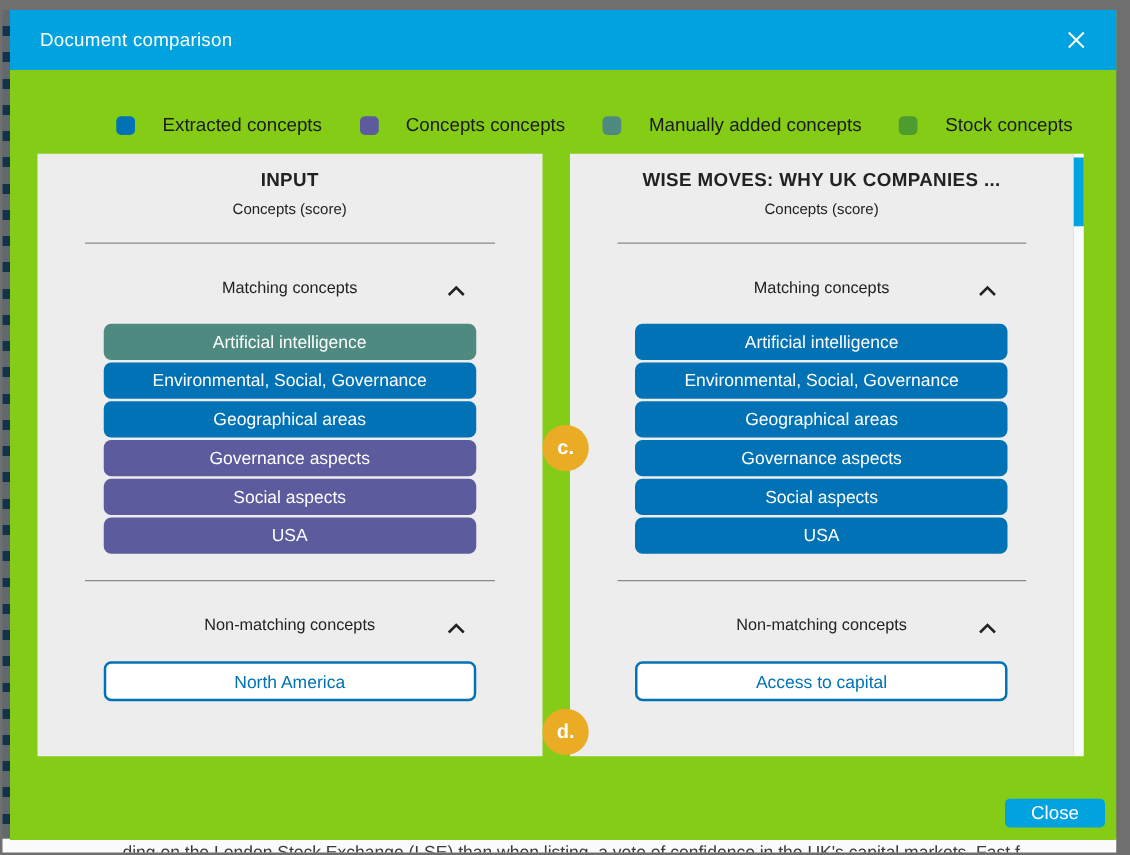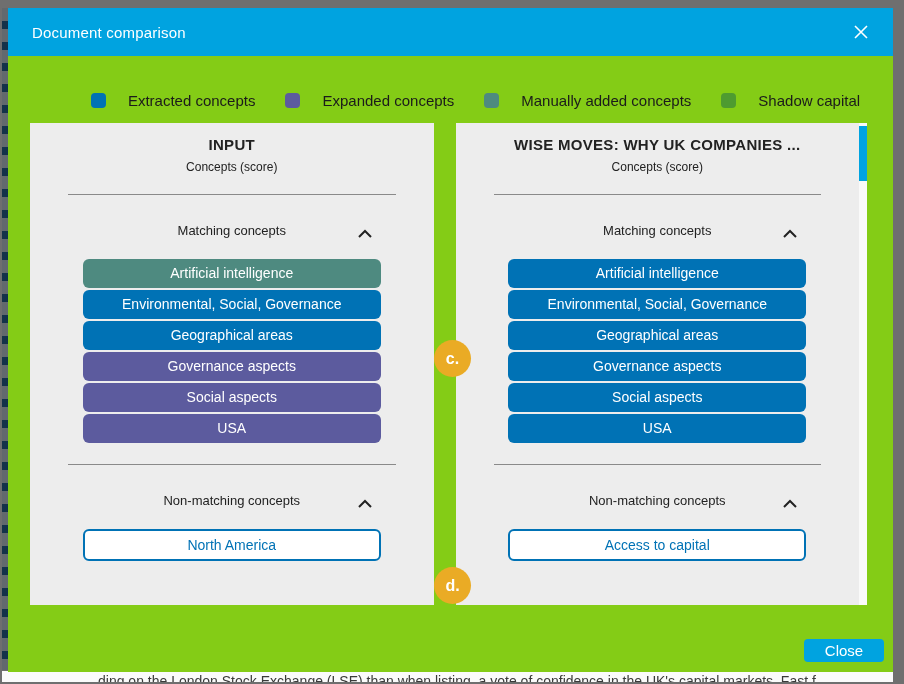--- a/index.html
+++ b/index.html
@@ -113,29 +113,29 @@
     </span>
   </div>
 
   <div class="legend">
     <div class="legend-item">
       <span class="legend-swatch" style="background: rgb(0, 114, 181);"></span>
       <span class="legend-label">Extracted concepts</span>
     </div>
     <div class="legend-item">
       <span class="legend-swatch" style="background: rgb(92, 91, 158);"></span>
-      <span class="legend-label">Expanded concepts</span>
+      <span class="legend-label">Concepts concepts</span>
     </div>
     <div class="legend-item">
       <span class="legend-swatch" style="background: rgb(78, 138, 128);"></span>
       <span class="legend-label">Manually added concepts</span>
     </div>
     <div class="legend-item">
       <span class="legend-swatch" style="background: rgb(78, 155, 48);"></span>
-      <span class="legend-label">Shadow capital</span>
+      <span class="legend-label">Stock concepts</span>
     </div>
   </div>
 
   <div class="columns">
 
     <div class="col">
       <div class="col-title">INPUT</div>
       <div class="col-subtitle">Concepts (score)</div>
       <hr class="divider">
       <div class="section-row">

